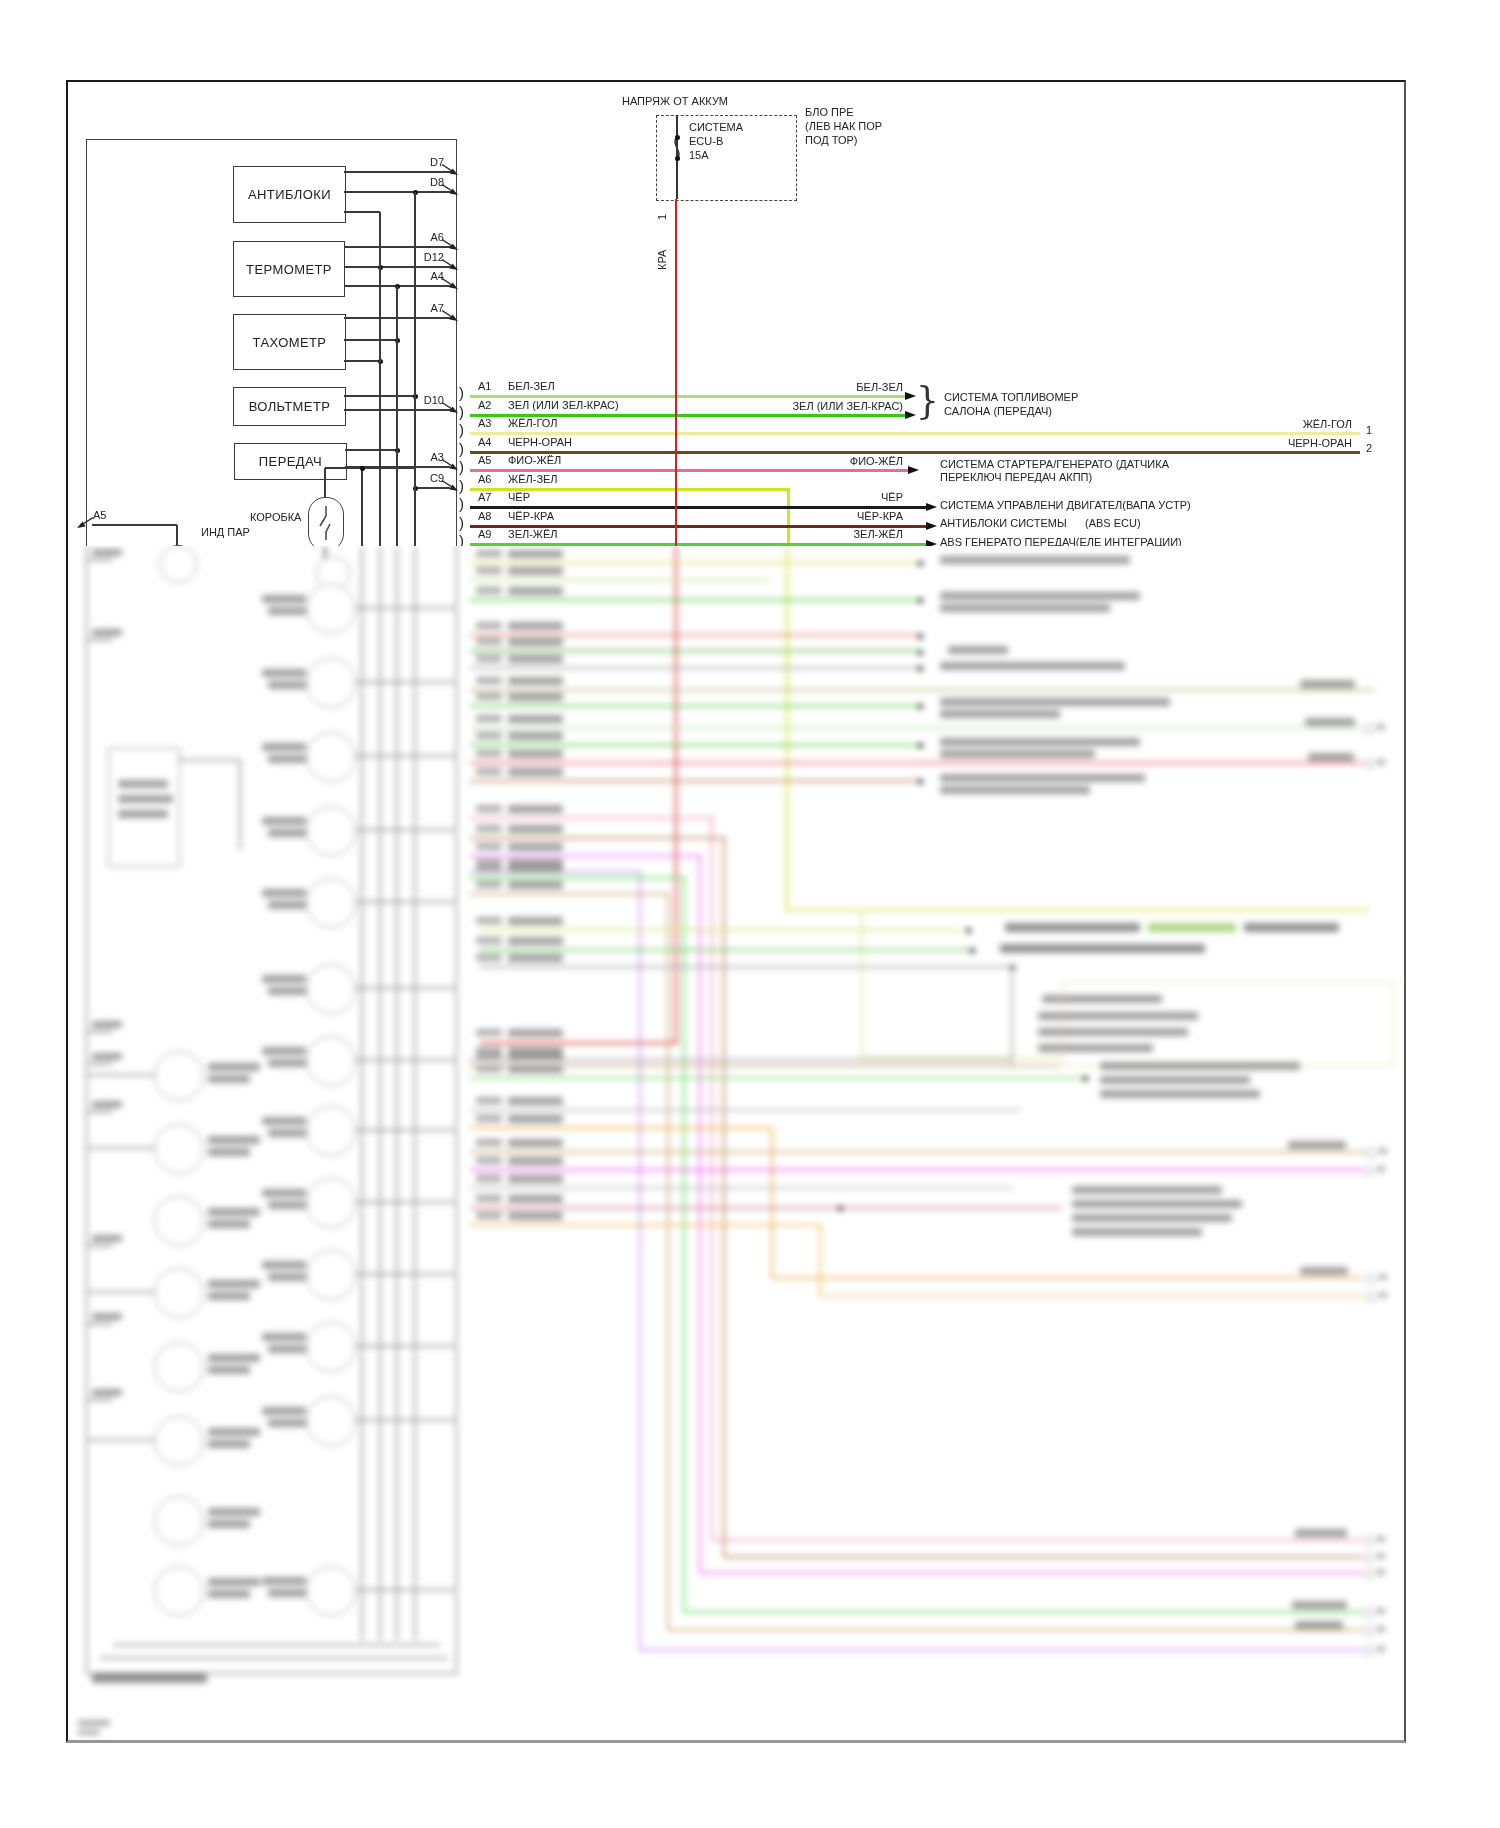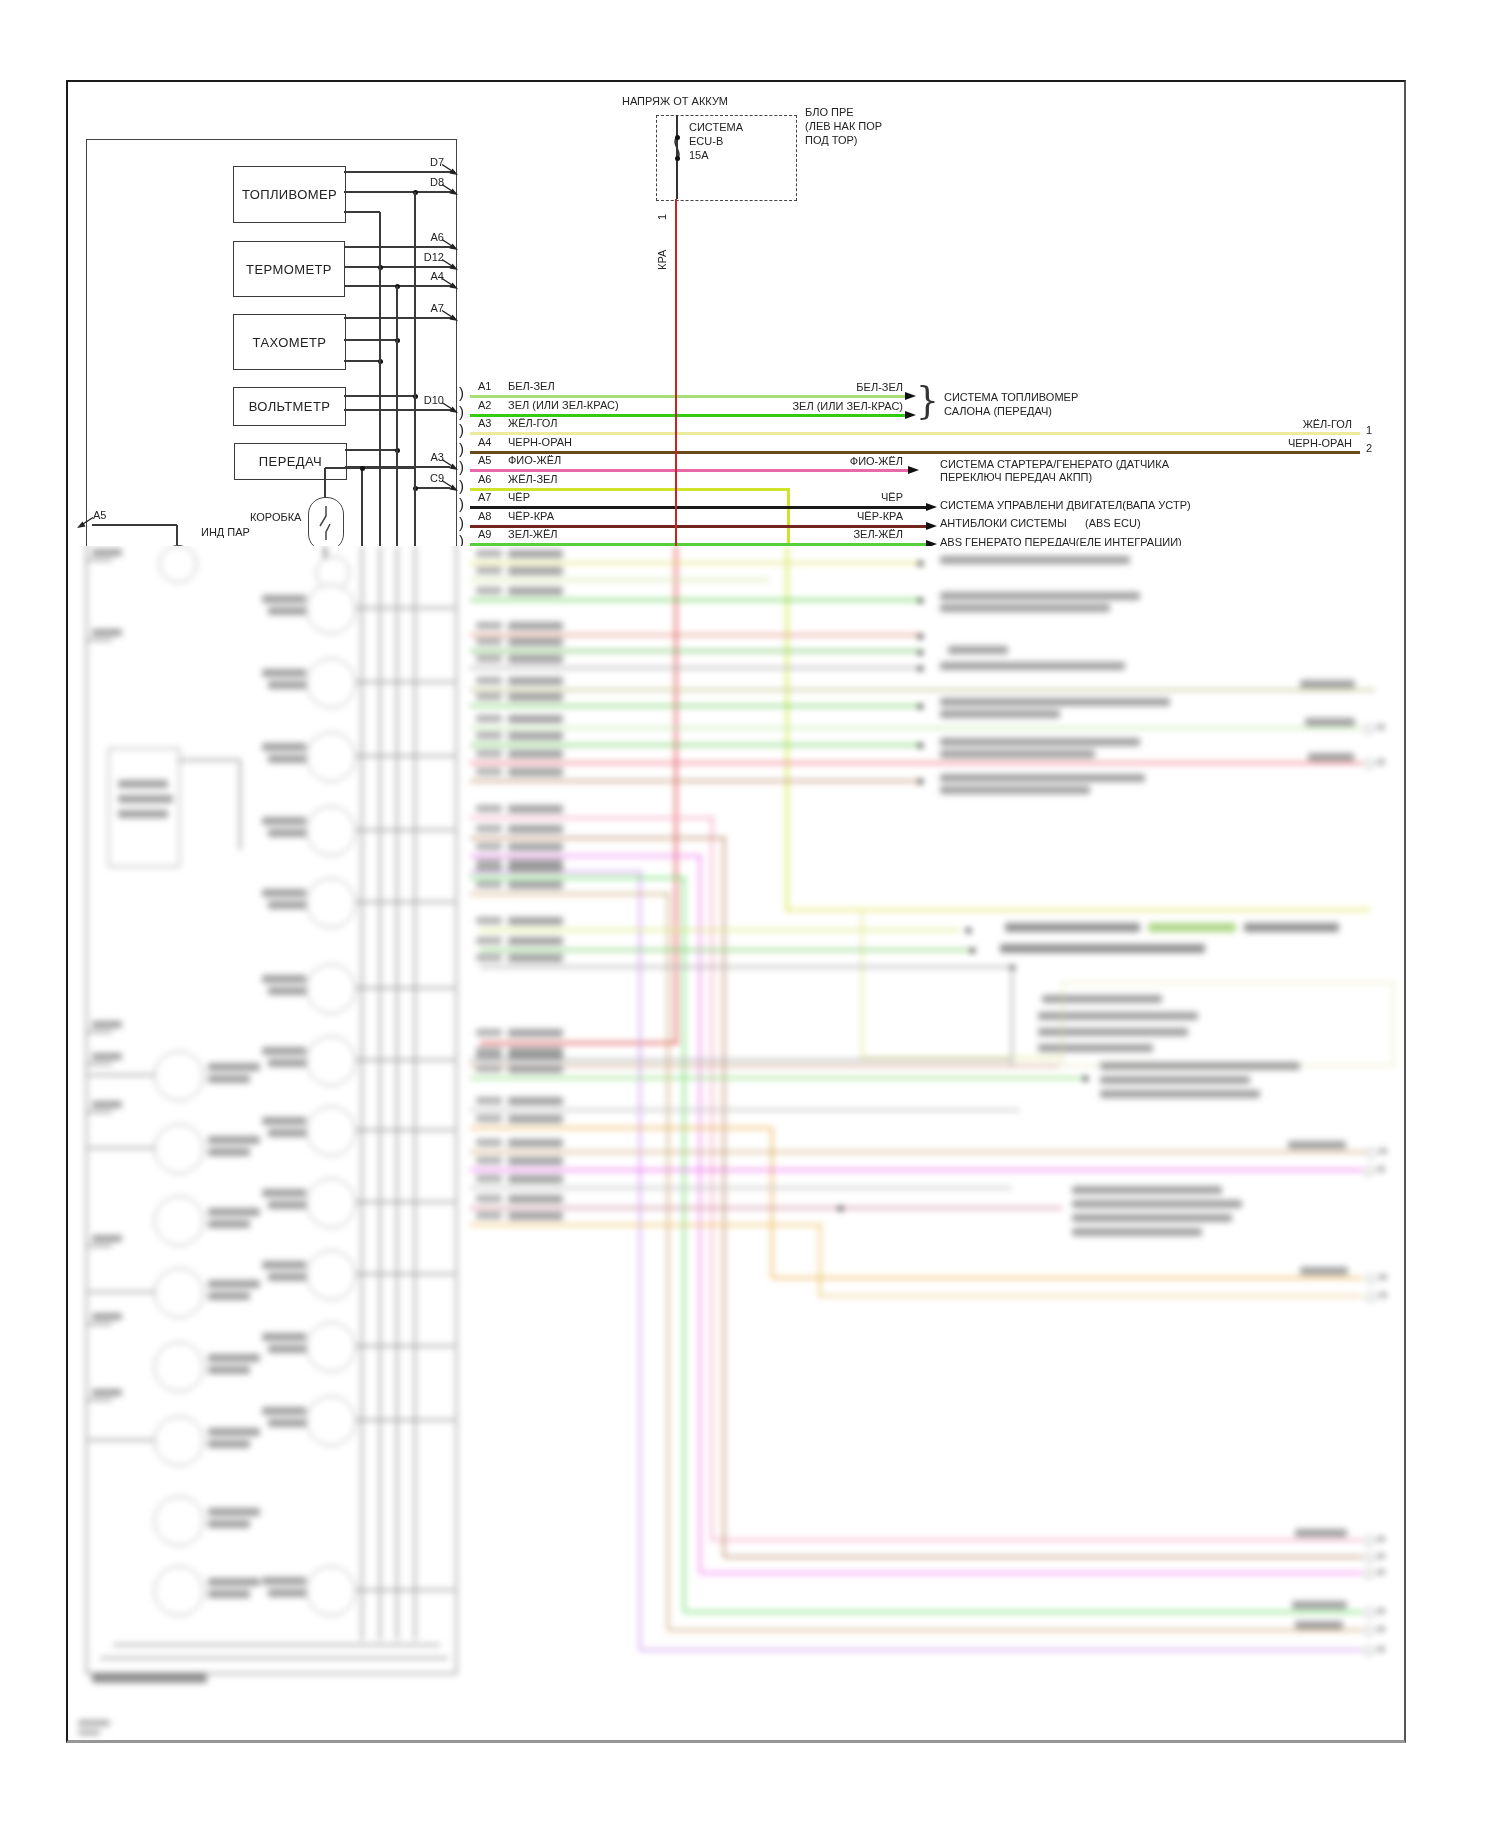--- a/index.html
+++ b/index.html
@@ -31,21 +31,21 @@
 </head>
 <body>
 
 <div id="canvas">
   <div class="sheet"></div>
 
   <div class="layer" id="layer-sharp">
     <div class="panel"></div>
 
     <div class="gbox" style="left:233px;top:166px;width:111px;height:55px">
-        <span>ТОПЛИВОМЕР</span>
+        <span>АНТИБЛОКИ</span>
       </div>
     <div class="gbox" style="left:233px;top:241px;width:110px;height:54px">
         <span>ТЕРМОМЕТР</span>
       </div>
     <div class="gbox" style="left:233px;top:314px;width:111px;height:54px">
         <span>ТАХОМЕТР</span>
       </div>
     <div class="gbox" style="left:233px;top:387px;width:111px;height:37px">
         <span>ВОЛЬТМЕТР</span>
       </div>

